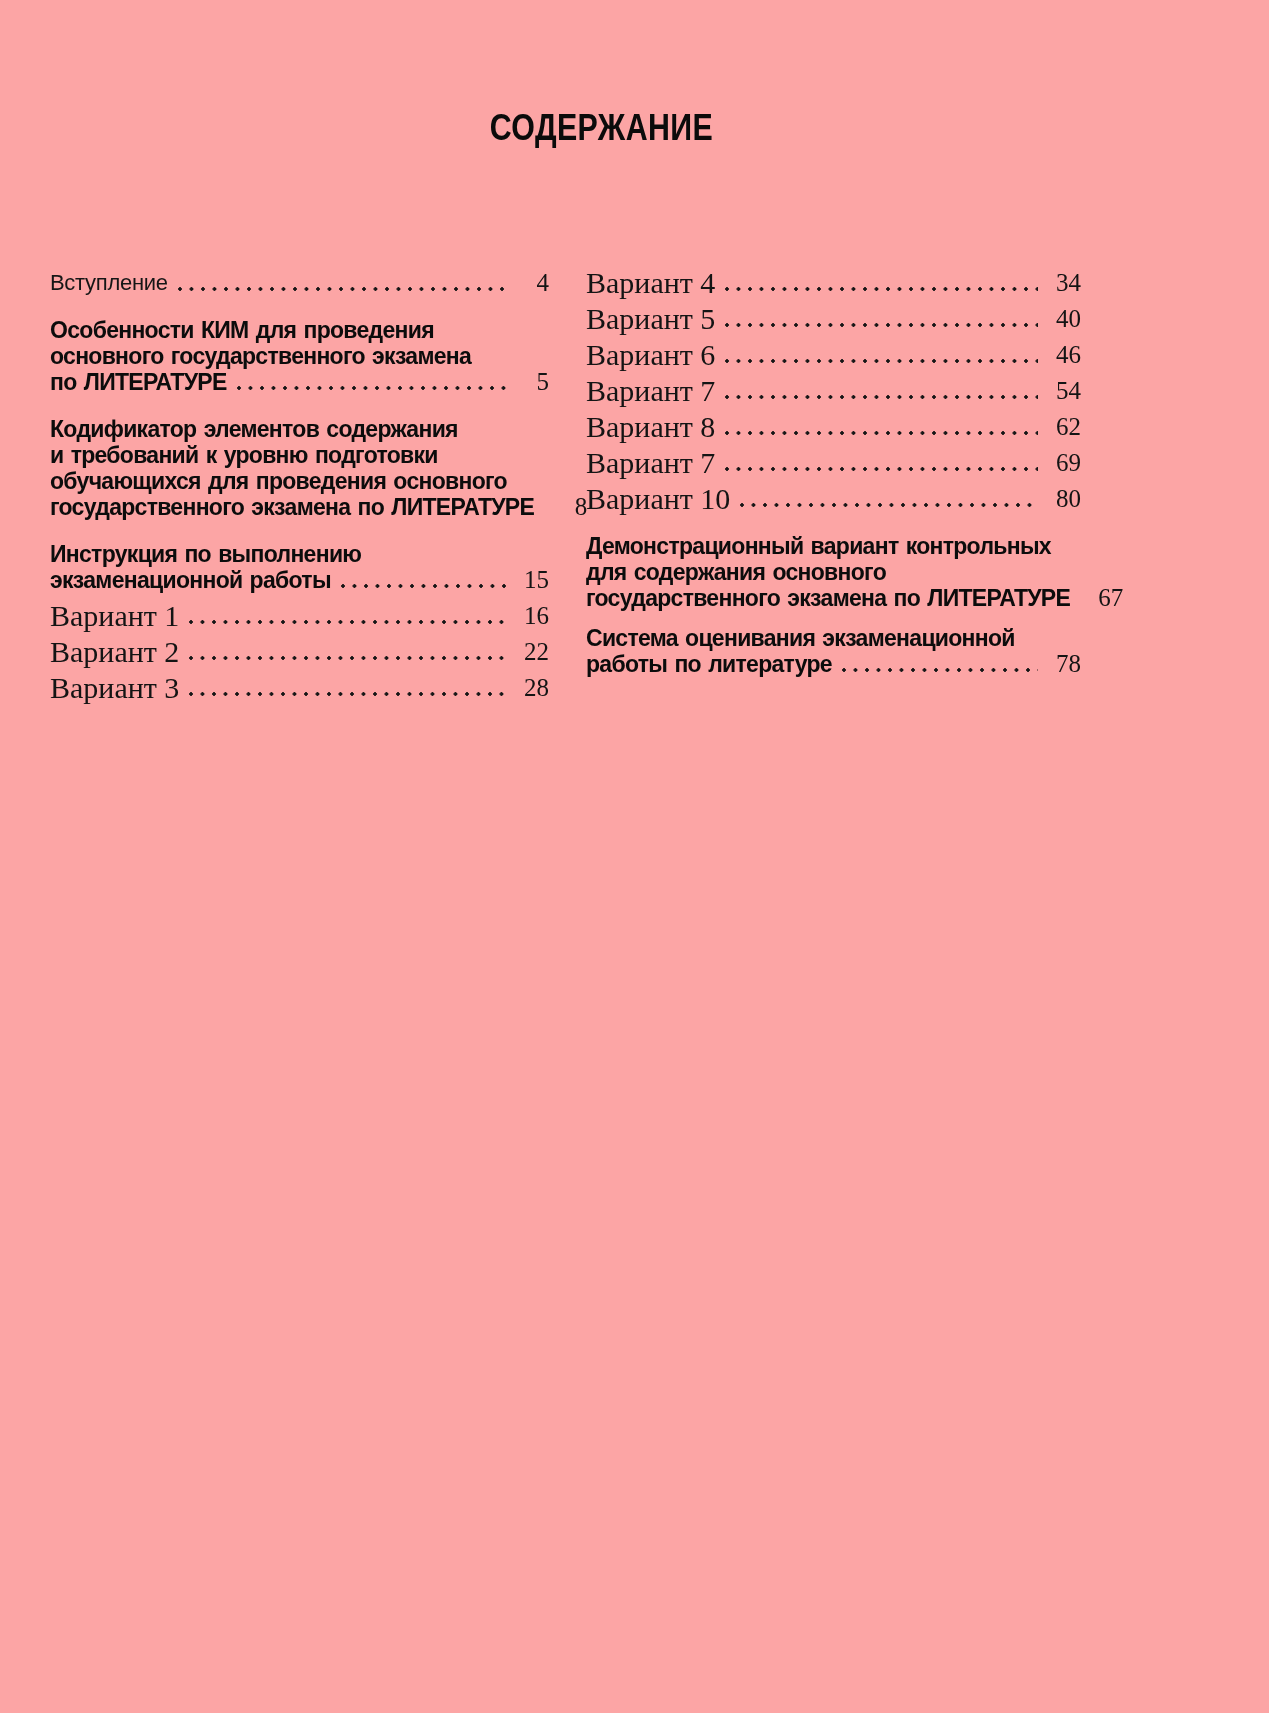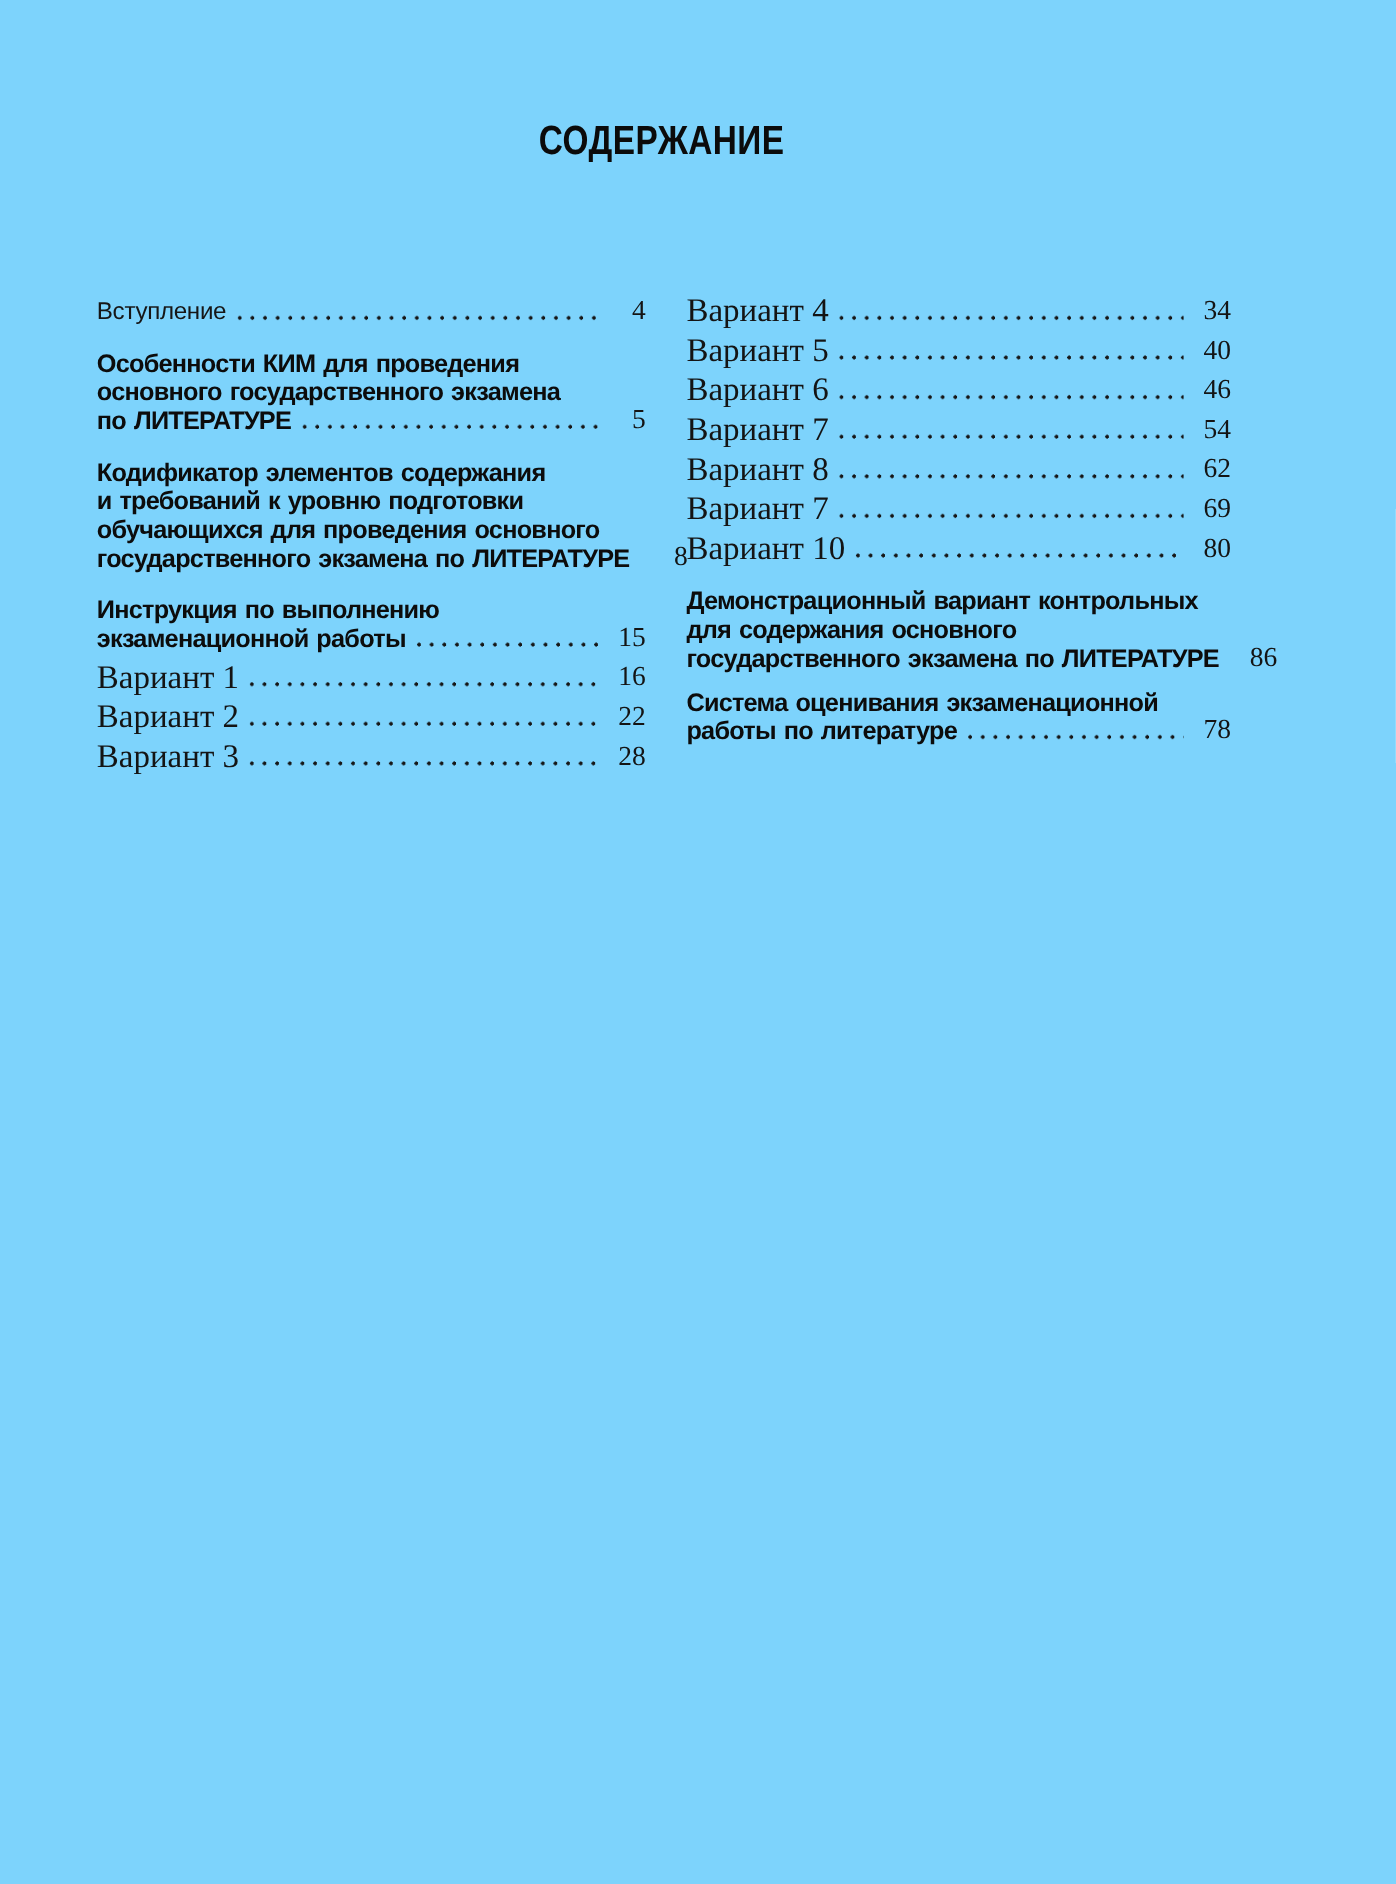--- a/index.html
+++ b/index.html
@@ -4,21 +4,21 @@
 <style>
   * { margin:0; padding:0; box-sizing:border-box; }
   html,body { background:#ffffff; }
   body {
     width:1269px; height:1713px;
     position:relative;
     font-family:"Liberation Sans", sans-serif;
     color:#111111;
     overflow:hidden;
   }
-  .sheet { position:absolute; inset:0; background:#7dd3fc; }
+  .sheet { position:absolute; inset:0; background:#fca5a5; }
 
   
   .title {
     margin-top:108px;
     margin-left:86px;
     width:1031px;
     text-align:center;
     font-family:"Liberation Sans", sans-serif;
     font-weight:bold;
     font-size:37px;
@@ -26,21 +26,21 @@
     letter-spacing:0.5px;
     color:#0b0b0b;
     transform:scaleX(0.82);
     transform-origin:50% 50%;
     white-space:nowrap;
   }
 
   
   .columns {
     margin-top:122px;
-    margin-left:88px;
+    margin-left:50px;
     width:1031px;
     display:flex;
     align-items:flex-start;
   }
   .col { display:block; }
   .col-left  { width:499px; margin-right:37px; }
   .col-right { width:495px; }
 
   .entry { margin-top:10px; }
   .entry.block { margin-top:21px; }
@@ -228,21 +228,21 @@
           <span class="page">80</span>
         </div>
       </div>
 
       <div class="entry block">
         <div class="line bold">Демонстрационный вариант контрольных</div>
         <div class="line bold">для содержания основного</div>
         <div class="row">
           <span class="label bold">государственного экзамена по ЛИТЕРАТУРЕ</span>
           <span class="leader"></span>
-          <span class="page">86</span>
+          <span class="page">67</span>
         </div>
       </div>
 
       <div class="entry block tight">
         <div class="line bold">Система оценивания экзаменационной</div>
         <div class="row">
           <span class="label bold">работы по литературе</span>
           <span class="leader"></span>
           <span class="page">78</span>
         </div>

